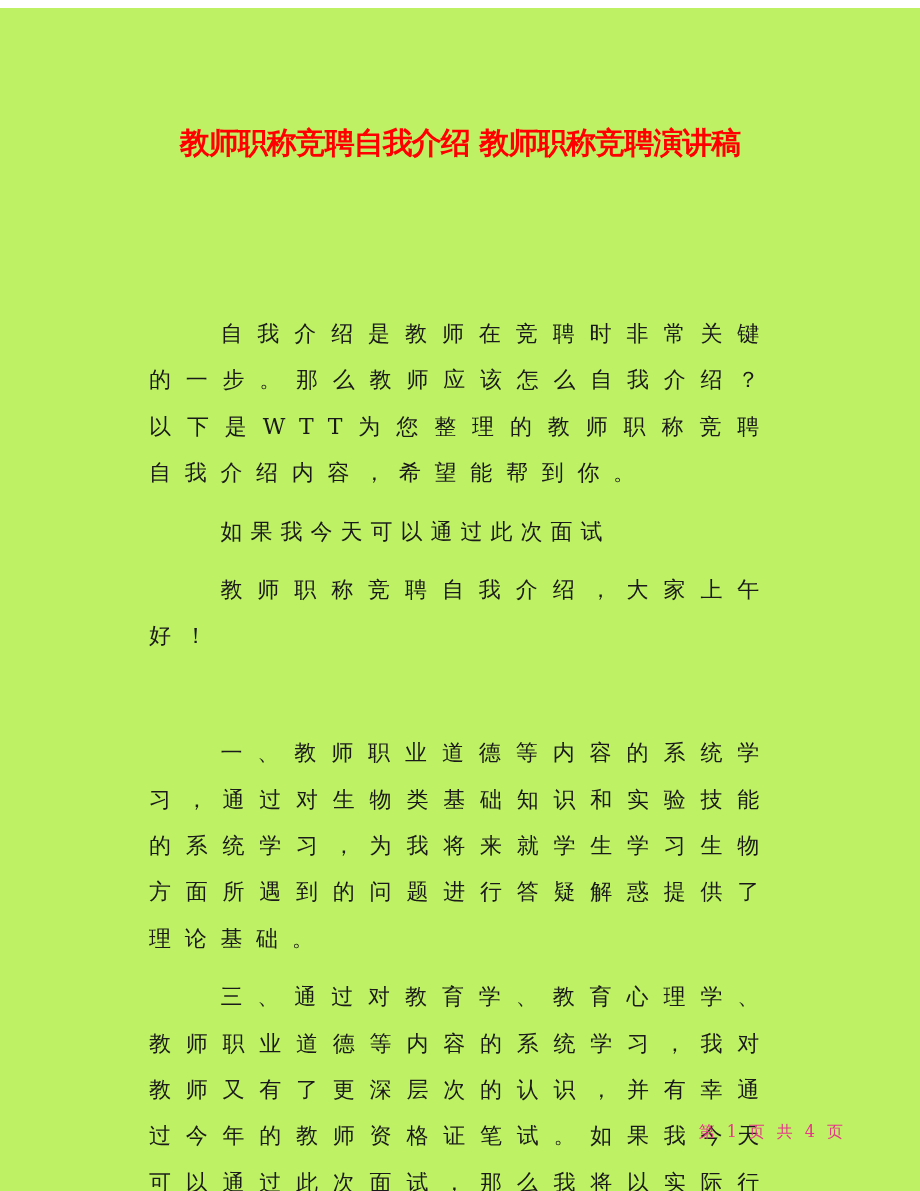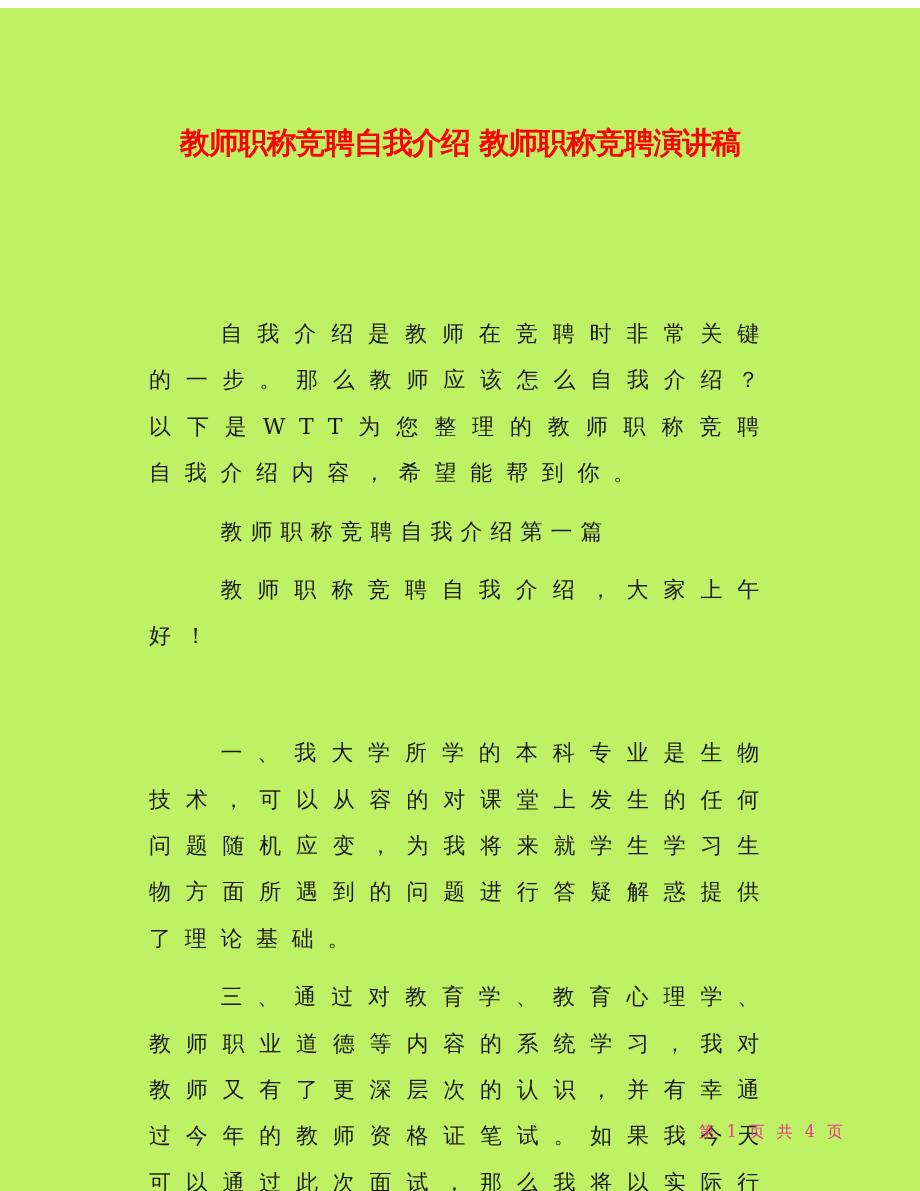--- a/index.html
+++ b/index.html
@@ -76,24 +76,24 @@
   </style>
 </head>
 <body>
 
 <div class="page">
 
   <div class="title">教师职称竞聘自我介绍 教师职称竞聘演讲稿</div>
 
   <div class="body-text">
     <p class="para">自我介绍是教师在竞聘时非常关键的一步。那么教师应该怎么自我介绍？以下是WTT为您整理的教师职称竞聘自我介绍内容，希望能帮到你。</p>
-    <p class="para heading">教师职称竞聘自我介绍第一篇</p>
+    <p class="para heading">如果我今天可以通过此次面试</p>
     <p class="para">教师职称竞聘自我介绍，大家上午好！</p>
     <div class="blank"></div>
-    <p class="para">一、我大学所学的本科专业是生物技术，可以从容的对课堂上发生的任何问题随机应变，为我将来就学生学习生物方面所遇到的问题进行答疑解惑提供了理论基础。</p>
+    <p class="para">一、教师职业道德等内容的系统学习，通过对生物类基础知识和实验技能的系统学习，为我将来就学生学习生物方面所遇到的问题进行答疑解惑提供了理论基础。</p>
     <p class="para">三、通过对教育学、教育心理学、教师职业道德等内容的系统学习，我对教师又有了更深层次的认识，并有幸通过今年的教师资格证笔试。如果我今天可以通过此次面试，那么我将以实际行动将人师表敬业奉献的精神践行贯彻到底。即使我没</p>
   </div>
 
   <div class="footer">
     <span>第</span><span>1</span><span>页</span><span>共</span><span>4</span><span>页</span>
   </div>
 
 </div>
 
 </body></html>

